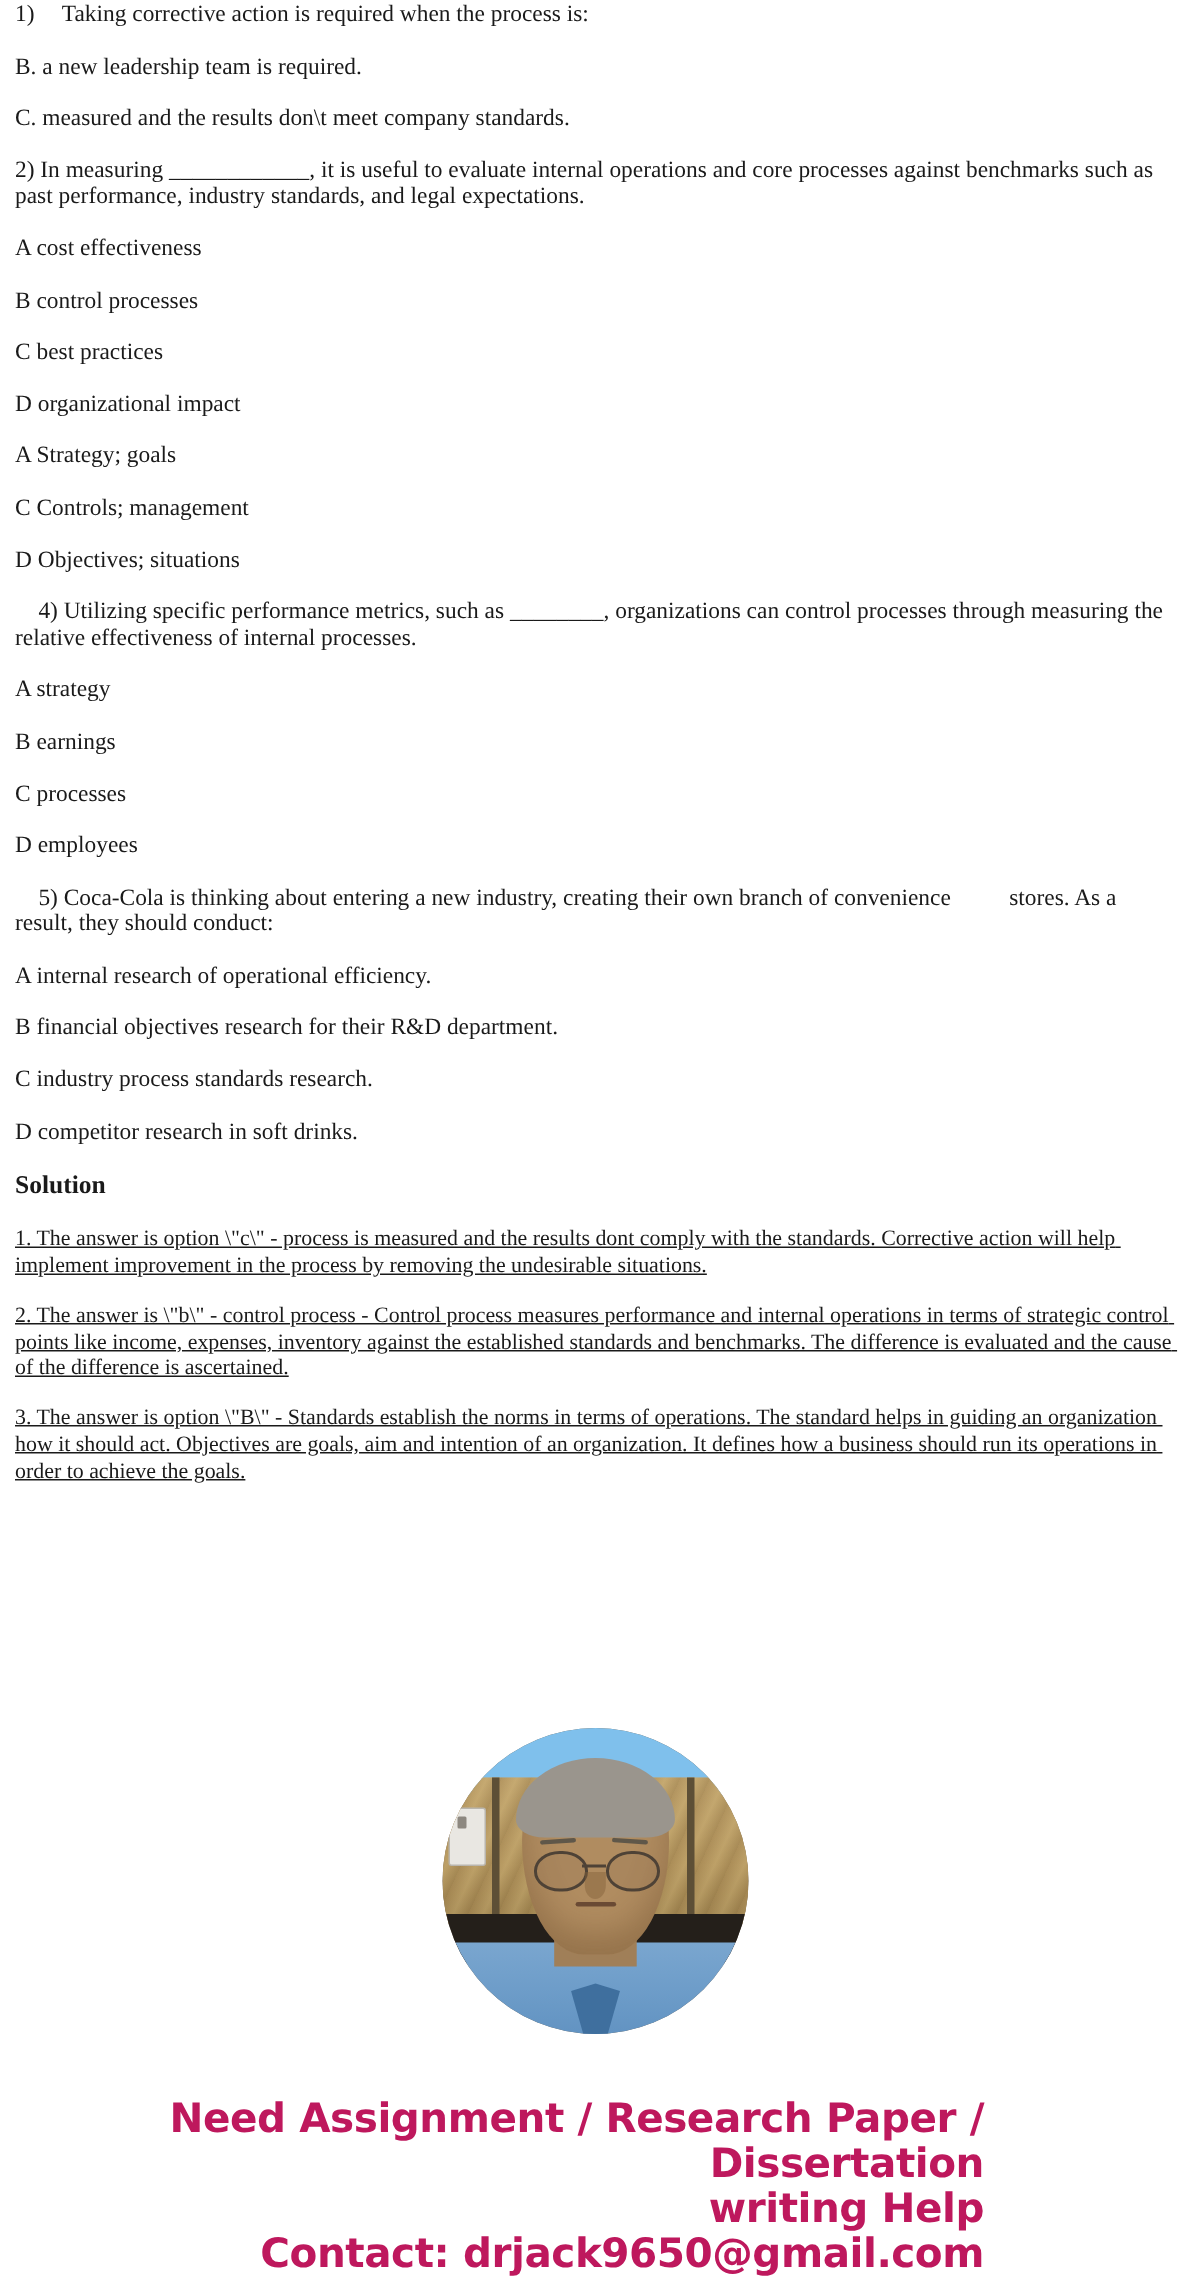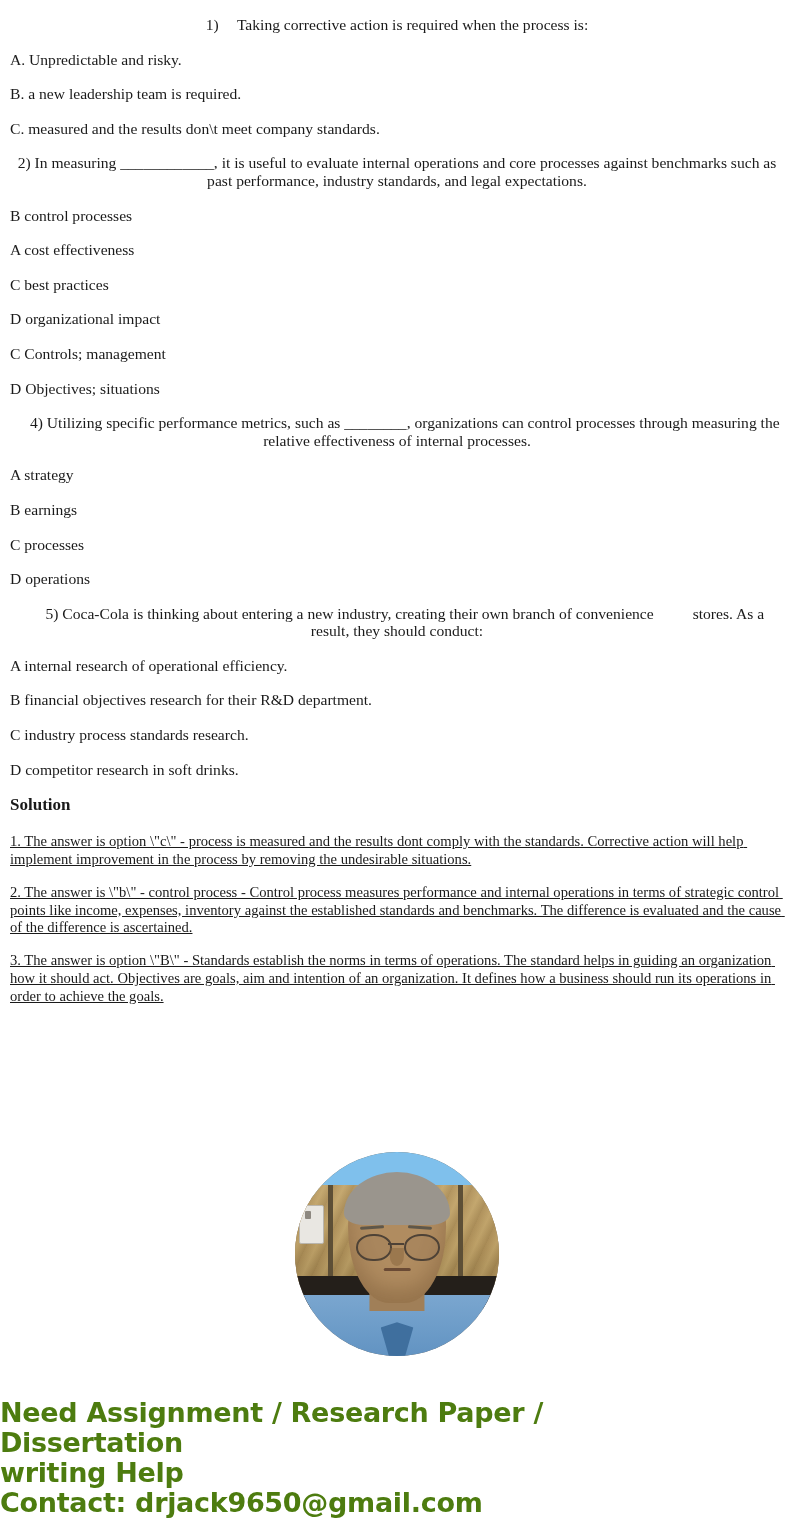--- a/index.html
+++ b/index.html
@@ -27,22 +27,22 @@
   }
   .doc-inner {
     padding: 0 10px 0 10px;
     box-sizing: border-box;
     width: 794px;
   }
 
   p.q {
     font-size: 15.6px;
     line-height: 17.6px;
-    margin: 16px 0 17px 0;
-    text-align: center;
+    margin: 1px 0 17px 0;
+    text-align: left;
     white-space: pre-wrap;
   }
   p.opt {
     font-size: 15.6px;
     line-height: 17.6px;
     margin: 0 0 17px 0;
   }
   p.sol {
     font-size: 14.6px;
     line-height: 17.8px;
@@ -207,56 +207,56 @@
     background: rgba(130,96,58,0.45);
     border-radius: 0 0 50% 50%;
   }
 
   
   .footer {
     position: absolute;
     left: 0;
     top: 1398px;
     width: 656px;
-    text-align: left;
+    text-align: right;
     font-family: "DejaVu Sans", "Liberation Sans", sans-serif;
-    color: #4d7c0f;
+    color: #be185d;
   }
   .footer-line {
     font-weight: bold;
     font-size: 27px;
     line-height: 30px;
     letter-spacing: -0.3px;
   }
 </style>
 </head>
 <body>
 
 <div class="doc-block">
   <div class="doc-inner">
 
     <p class="q">1)	Taking corrective action is required when the process is:</p>
-    <p class="opt">A. Unpredictable and risky.</p>
     <p class="opt">B. a new leadership team is required.</p>
     <p class="opt">C. measured and the results don\t meet company standards.</p>
 
     <p class="q">2) In measuring ____________, it is useful to evaluate internal operations and core processes against benchmarks such as past performance, industry standards, and legal expectations.</p>
+    <p class="opt">A cost effectiveness</p>
     <p class="opt">B control processes</p>
-    <p class="opt">A cost effectiveness</p>
     <p class="opt">C best practices</p>
     <p class="opt">D organizational impact</p>
 
+    <p class="opt">A Strategy; goals</p>
     <p class="opt">C Controls; management</p>
     <p class="opt">D Objectives; situations</p>
 
     <p class="q">    4) Utilizing specific performance metrics, such as ________, organizations can control processes through measuring the relative effectiveness of internal processes.</p>
     <p class="opt">A strategy</p>
     <p class="opt">B earnings</p>
     <p class="opt">C processes</p>
-    <p class="opt">D operations</p>
+    <p class="opt">D employees</p>
 
     <p class="q">    5) Coca-Cola is thinking about entering a new industry, creating their own branch of convenience          stores. As a result, they should conduct:</p>
     <p class="opt">A internal research of operational efficiency.</p>
     <p class="opt">B financial objectives research for their R&amp;D department.</p>
     <p class="opt">C industry process standards research.</p>
     <p class="opt">D competitor research in soft drinks.</p>
 
     <h3 class="solution-heading">Solution</h3>
     <p class="sol">1. The answer is option \"c\" - process is measured and the results dont comply with the standards. Corrective action will help implement improvement in the process by removing the undesirable situations.</p>
     <p class="sol">2. The answer is \"b\" - control process - Control process measures performance and internal operations in terms of strategic control points like income, expenses, inventory against the established standards and benchmarks. The difference is evaluated and the cause of the difference is ascertained.</p>

